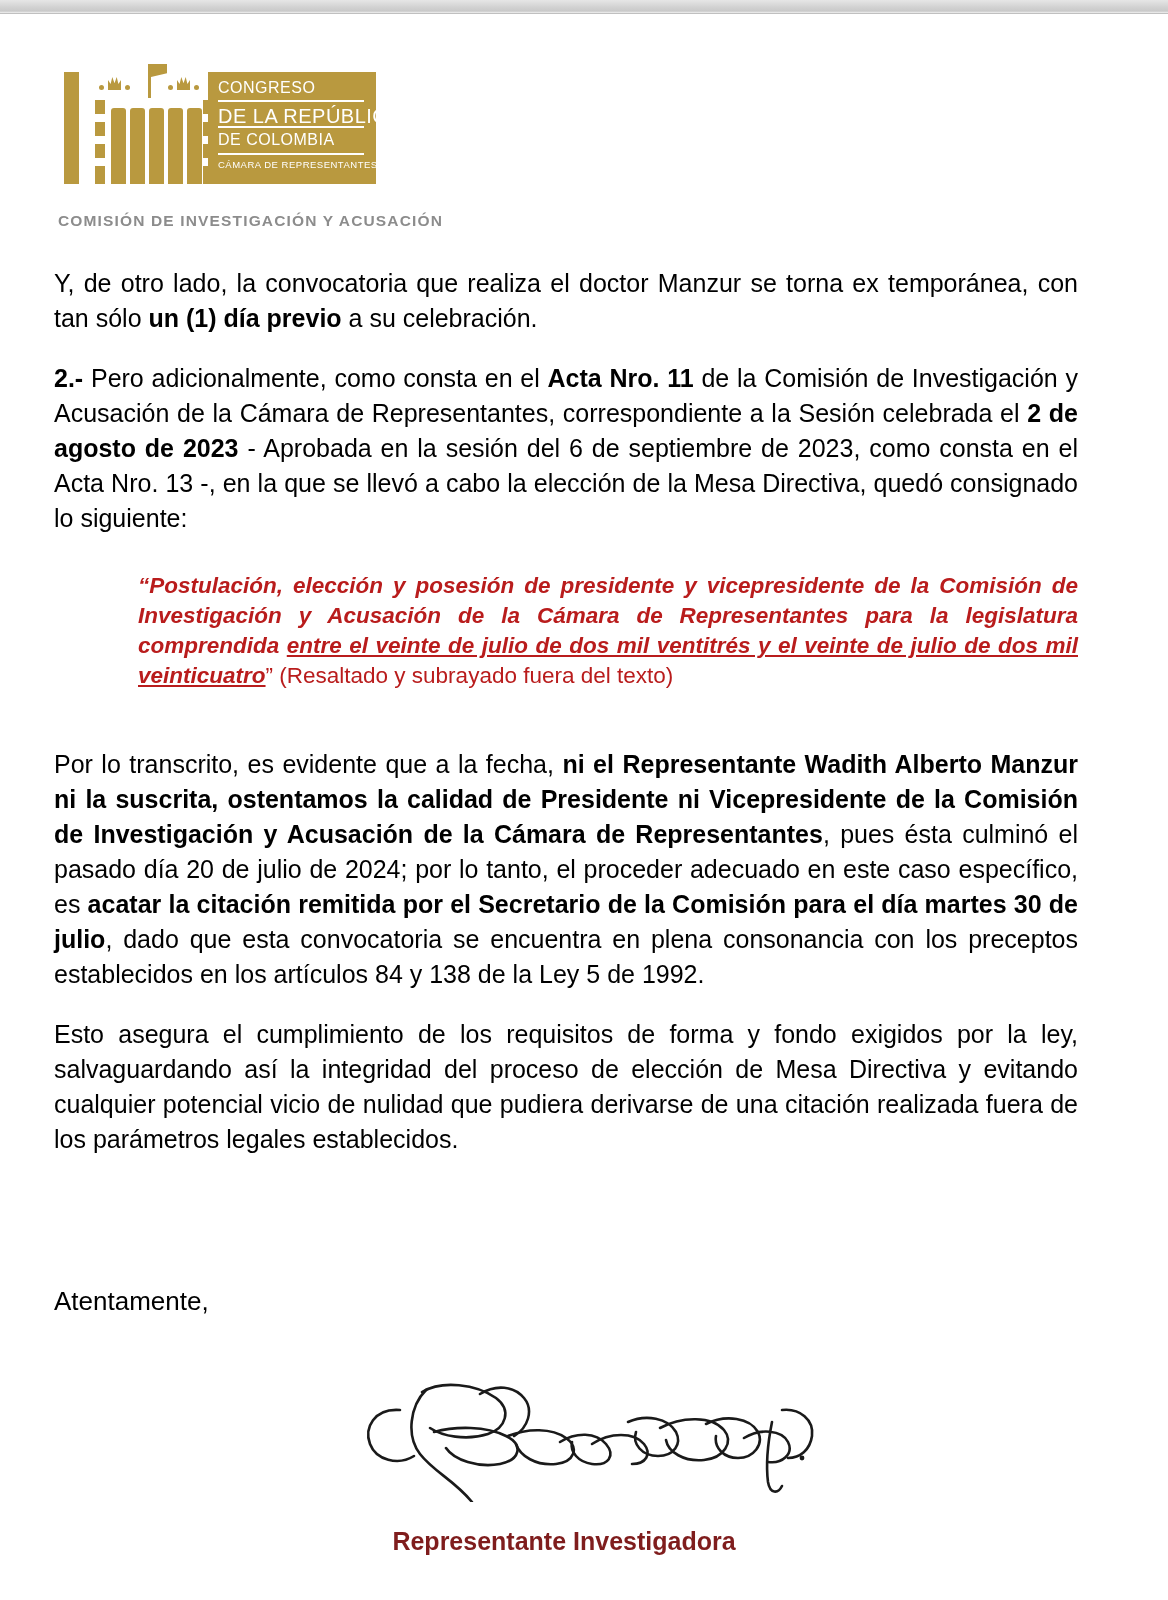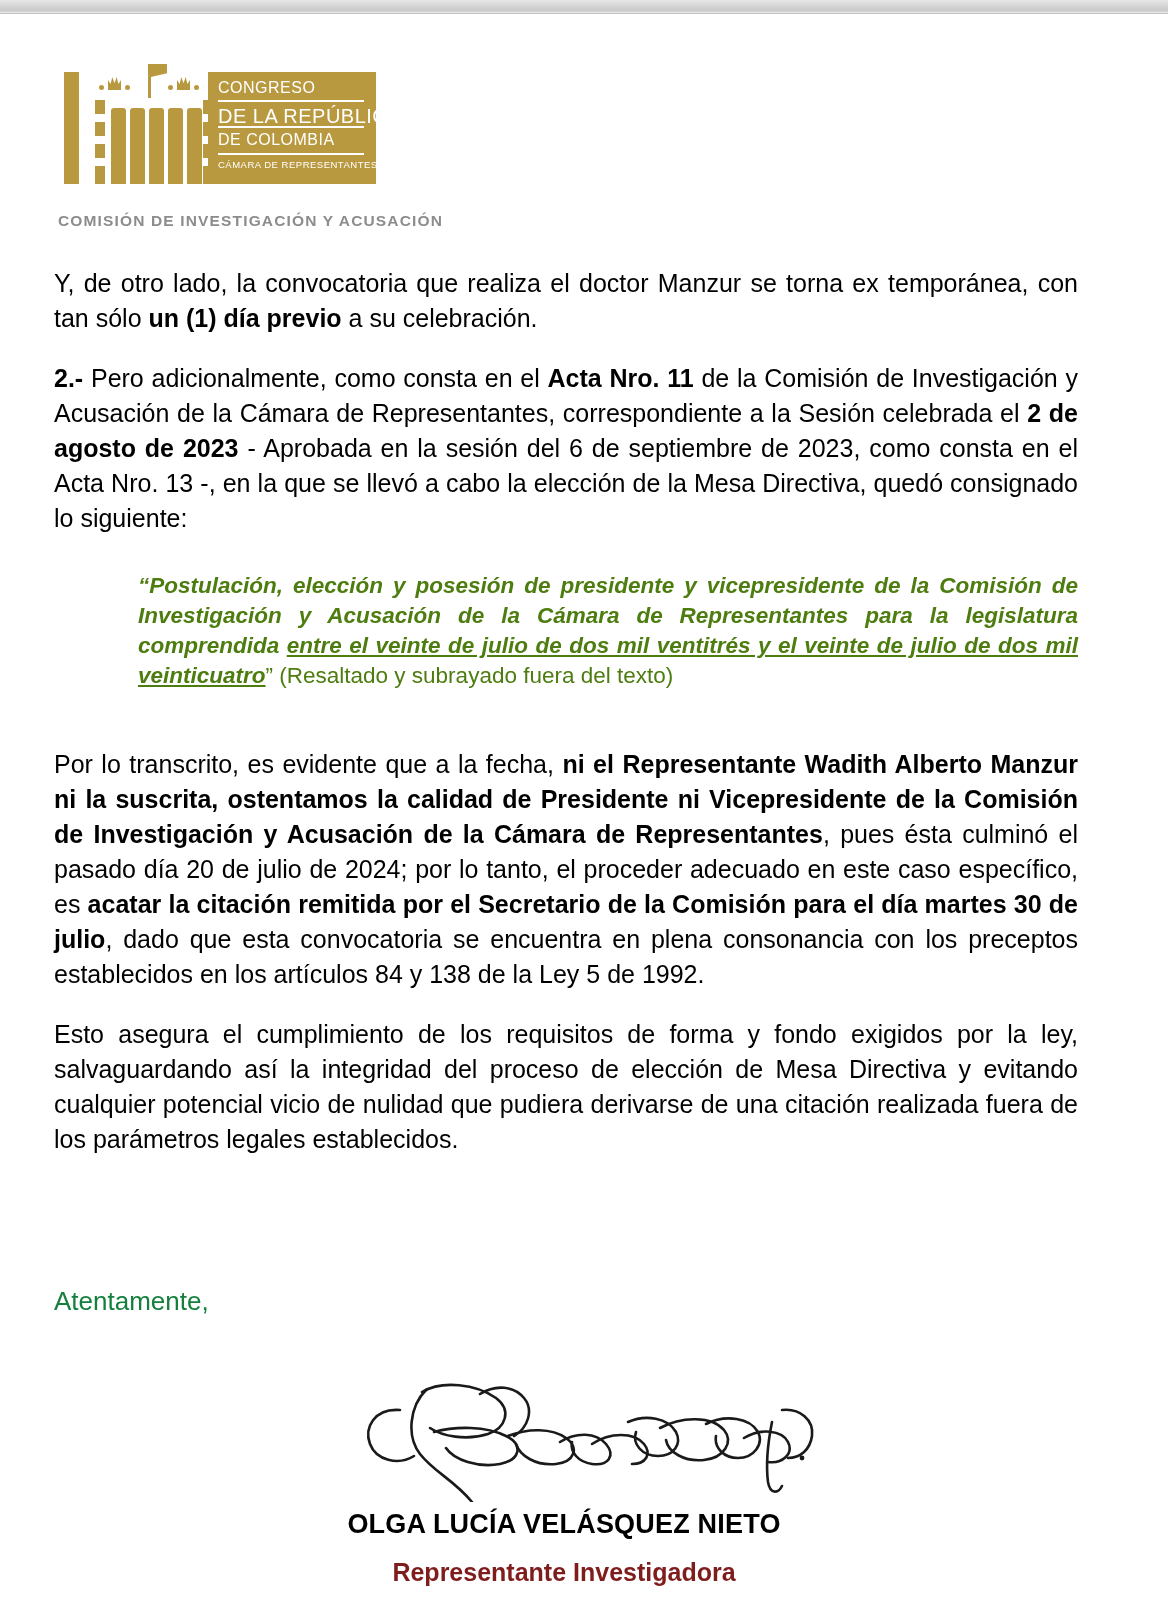--- a/index.html
+++ b/index.html
@@ -161,36 +161,36 @@
     font-family: "Liberation Sans", sans-serif;
   }
   .para b { font-weight: bold; }
 
   .quote {
     margin: 0 0 0 84px;
     width: 940px;
     text-align: justify;
     font-size: 22.5px;
     line-height: 30px;
-    color: #4d7c0f;
+    color: #b91c1c;
   }
   .quote i { font-style: italic; font-weight: bold; }
   .quote u { text-decoration: underline; }
   .quote .plain { font-style: normal; font-weight: normal; }
 
   .gap-after-quote { height: 56px; }
   .gap-small { height: 10px; }
 
   
   #closing {
     position: absolute;
     top: 1272px;
     left: 54px;
     font-size: 26px;
-    color: #15803d;
+    color: #000000;
   }
   #signature-wrap {
     position: absolute;
     top: 1318px;
     left: 330px;
     width: 520px;
     height: 170px;
   }
   #signer-block {
     position: absolute;
@@ -301,17 +301,16 @@
         <path d="M376 92 C 396 82, 420 86, 428 100 C 434 112, 424 126, 408 126 C 394 126, 384 116, 386 104"></path>
         <path d="M414 106 C 430 96, 452 98, 458 110 C 464 122, 452 132, 438 130"></path>
         <path d="M442 90 C 438 110, 436 134, 438 150 C 440 162, 448 162, 452 154"></path>
         <path d="M452 78 C 470 76, 484 88, 482 104 C 480 118, 470 126, 458 126"></path>
         <circle cx="472" cy="126" r="2.4" fill="#1a1a1a" stroke="none"></circle>
       </g>
     </svg>
   </div>
 
   <div id="signer-block">
-    <div id="signer-name">OLGA LUCÍA VELÁSQUEZ NIETO</div>
     <div id="signer-role">Representante Investigadora</div>
   </div>
 
 </div>
 
 </body></html>

